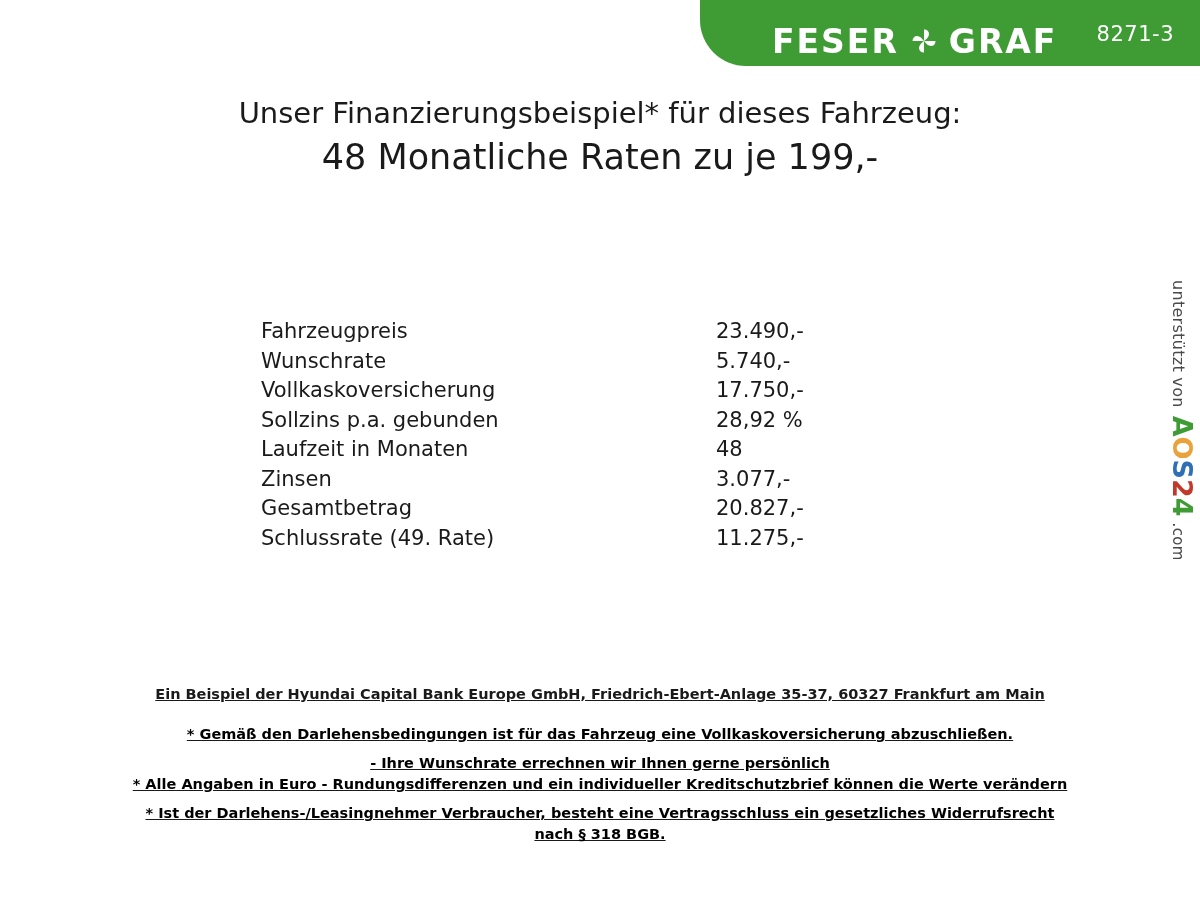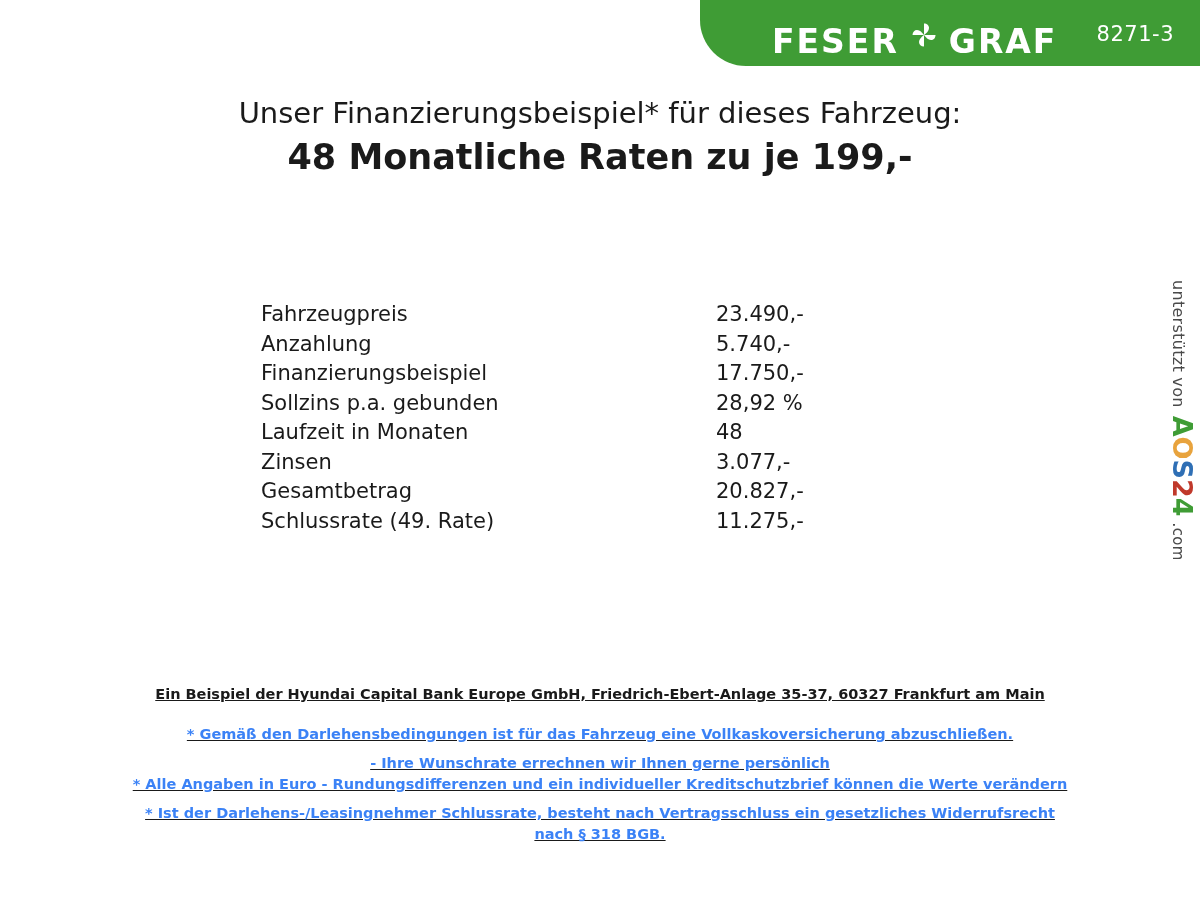--- a/index.html
+++ b/index.html
@@ -30,20 +30,21 @@
     left: 700px;
     width: 500px;
     height: 66px;
     background: #3f9c35;
     border-bottom-left-radius: 46px;
     display: flex;
     align-items: center;
   }
   .brand-logo {
     display: flex;
+    align-items: center;
     margin-left: 72px;
     color: #ffffff;
     font-size: 33px;
     font-weight: bold;
     letter-spacing: 2px;
     white-space: nowrap;
     margin-top: 16px;
   }
   .brand-clover {
     display: inline-block;
@@ -72,30 +73,30 @@
     text-align: center;
   }
   .title-main {
     font-size: 29px;
     font-weight: normal;
     color: #1a1a1a;
     line-height: 1.24;
   }
   .title-sub {
     font-size: 35px;
-    font-weight: bold;
+    font-weight: normal;
     color: #1a1a1a;
     line-height: 1.24;
     margin-top: 4px;
   }
 
   
   .finance-table {
     position: absolute;
-    top: 302px;
+    top: 319px;
     left: 261px;
     width: 640px;
     border-collapse: collapse;
   }
   .finance-table td {
     font-size: 21px;
     color: #1a1a1a;
     padding: 0;
     height: 29.5px;
     vertical-align: top;
@@ -115,21 +116,21 @@
   }
   .fn-bank {
     font-size: 14.5px;
     font-weight: bold;
     color: #1a1a1a;
     margin-bottom: 22px;
   }
   .fn-line {
     font-size: 14.5px;
     font-weight: bold;
-    color: #3b82f6;
+    color: #000000;
     line-height: 1.45;
   }
   .fn-gap { height: 8px; }
 
   
   .supporter {
     position: absolute;
     right: 2px;
     top: 280px;
     width: 40px;
@@ -197,25 +198,25 @@
   <div class="title-sub">48 Monatliche Raten zu je 199,-</div>
 </div>
 
 <table class="finance-table">
   <tbody>
     <tr>
       <td class="label">Fahrzeugpreis</td>
       <td class="value">23.490,-</td>
     </tr>
     <tr>
-      <td class="label">Anzahlung</td>
+      <td class="label">Wunschrate</td>
       <td class="value">5.740,-</td>
     </tr>
     <tr>
-      <td class="label">Finanzierungsbeispiel</td>
+      <td class="label">Vollkaskoversicherung</td>
       <td class="value">17.750,-</td>
     </tr>
     <tr>
       <td class="label">Sollzins p.a. gebunden</td>
       <td class="value">28,92 %</td>
     </tr>
     <tr>
       <td class="label">Laufzeit in Monaten</td>
       <td class="value">48</td>
     </tr>
@@ -234,21 +235,21 @@
   </tbody>
 </table>
 
 <div class="footnotes">
   <div class="fn-bank">Ein Beispiel der Hyundai Capital Bank Europe GmbH, Friedrich-Ebert-Anlage 35-37, 60327 Frankfurt am Main</div>
   <div class="fn-line">* Gemäß den Darlehensbedingungen ist für das Fahrzeug eine Vollkaskoversicherung abzuschließen.</div>
   <div class="fn-gap"></div>
   <div class="fn-line">- Ihre Wunschrate errechnen wir Ihnen gerne persönlich</div>
   <div class="fn-line">* Alle Angaben in Euro - Rundungsdifferenzen und ein individueller Kreditschutzbrief können die Werte verändern</div>
   <div class="fn-gap"></div>
-  <div class="fn-line">* Ist der Darlehens-/Leasingnehmer Schlussrate, besteht nach Vertragsschluss ein gesetzliches Widerrufsrecht</div>
+  <div class="fn-line">* Ist der Darlehens-/Leasingnehmer Verbraucher, besteht eine Vertragsschluss ein gesetzliches Widerrufsrecht</div>
   <div class="fn-line">nach § 318 BGB.</div>
 </div>
 
 <div class="supporter">
   <div class="supporter-inner">
     <span class="supporter-text">unterstützt von</span>
     <span class="aos-logo"><span class="aos-a">A</span><span class="aos-o">O</span><span class="aos-s">S</span><span class="aos-2">2</span><span class="aos-4">4</span></span>
     <span class="aos-dotcom">.com</span>
   </div>
 </div>

